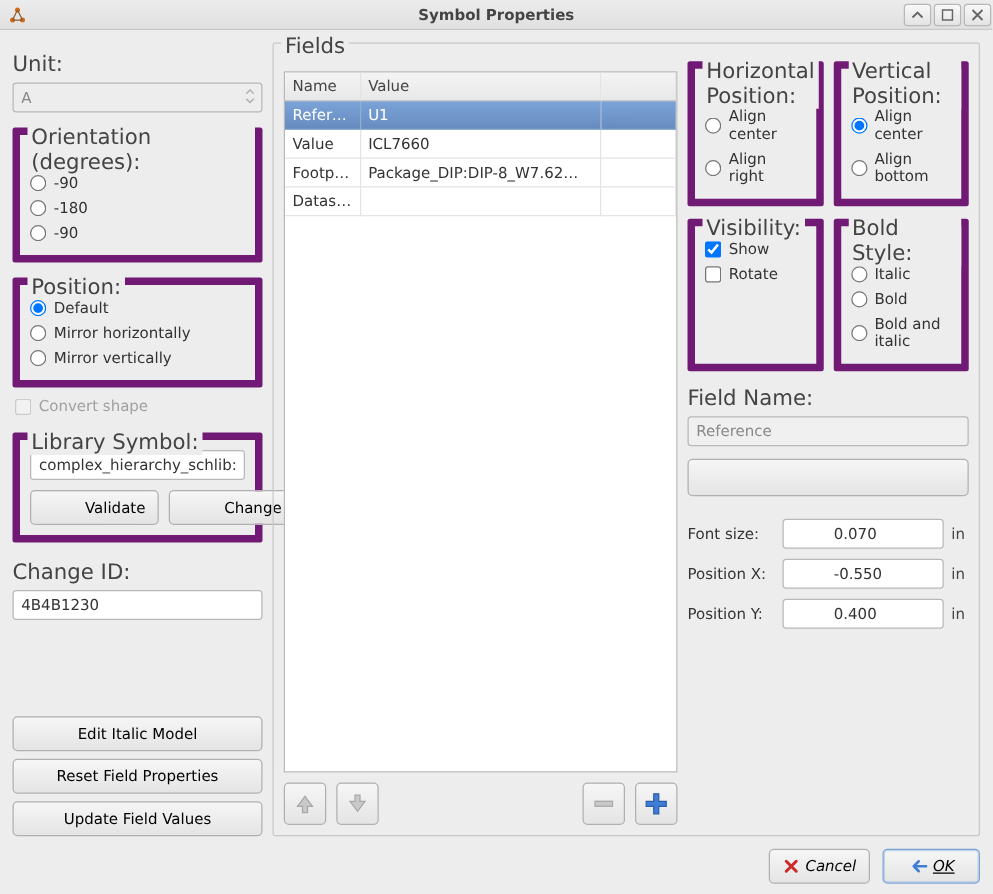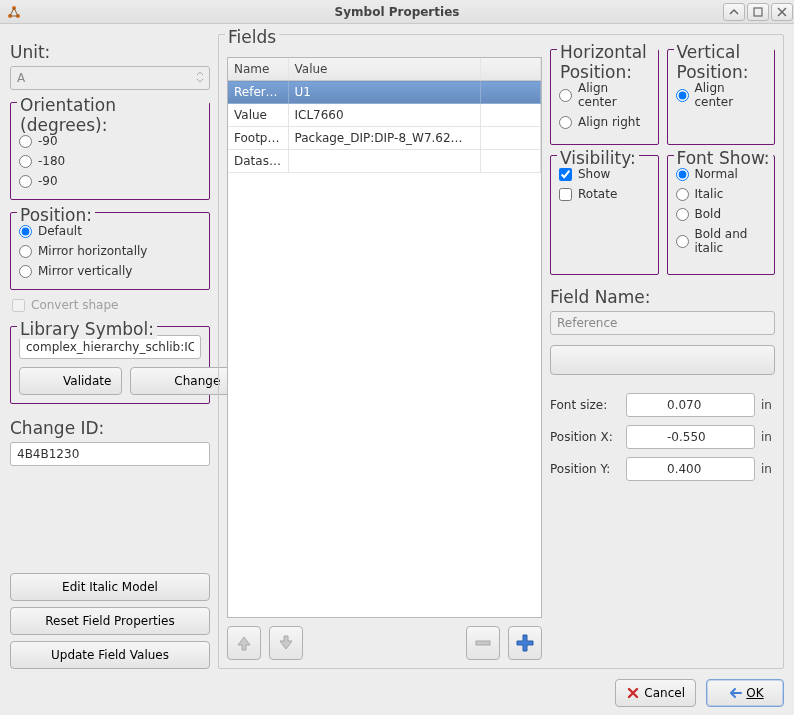--- a/index.html
+++ b/index.html
@@ -41,21 +41,21 @@
   .client {
     padding: 10px 10px 8px 10px;
     display: flex; flex-direction: column;
     height: calc(100% - 24px);
   }
   .top-area { display: flex; gap: 8px; flex: 1 1 auto; min-height: 0; }
   .left-col { width: 200px; display: flex; flex-direction: column; gap: 6px; }
   .right-col { flex: 1; display: flex; flex-direction: column; }
 
   .group {
-    border: 1px solid #701a75;
+    border: 6px solid #701a75;
     border-radius: 2px;
     padding: 8px 8px 8px 8px;
     position: relative;
     margin-top: 6px;
     background: #ededed;
   }
   .group-title {
     position: absolute;
     top: -8px; left: 6px;
     background: #ededed;
@@ -158,21 +158,21 @@
 
   .form-row { display: flex; align-items: center; gap: 6px; margin-top: 4px; }
   .form-row label { width: 70px; }
   .form-row .unit { width: 14px; color: #444; }
   .form-row .num-input { flex: 1; padding-left: 40px; }
 
   .bottom-bar {
     display: flex; justify-content: flex-end; gap: 10px;
     padding-top: 10px;
   }
-  .bottom-bar .btn { min-width: 78px; display: inline-flex; align-items: center; justify-content: center; gap: 4px; }
+  .bottom-bar .btn { min-width: 78px; display: inline-flex; align-items: center; justify-content: center; gap: 4px; font-style: italic; }
   .btn.default { border: 1px solid #7aa3d8; box-shadow: 0 0 0 1px rgba(122,163,216,.4) inset; }
 
   svg { display: block; }
 </style>
 </head>
 <body>
 
 <div class="titlebar">
   <span class="app-icon">
     <svg width="16" height="16" viewBox="0 0 16 16">
@@ -365,37 +365,41 @@
             <div class="group vp-group">
               <span class="group-title">Vertical Position:</span>
               <label class="radio-row">
                   <input type="radio" name="vpos" style="">
                   <span>Align top</span>
                 </label>
               <label class="radio-row">
                   <input type="radio" name="vpos" checked="" style="">
                   <span>Align center</span>
                 </label>
+              <label class="radio-row">
+                  <input type="radio" name="vpos" style="">
+                  <span>Align bottom</span>
+                </label>
             </div>
           </div>
 
           <div class="right-row">
             <div class="group vis-group">
               <span class="group-title">Visibility:</span>
               <label class="check-row">
                   <input type="checkbox" checked="" style="">
                   <span>Show</span>
                 </label>
               <label class="check-row">
                   <input type="checkbox" style="">
                   <span>Rotate</span>
                 </label>
             </div>
             <div class="group fs-group">
-              <span class="group-title">Font Show:</span>
+              <span class="group-title">Bold Style:</span>
               <label class="radio-row">
                   <input type="radio" name="fs" checked="" style="">
                   <span>Normal</span>
                 </label>
               <label class="radio-row">
                   <input type="radio" name="fs" style="">
                   <span>Italic</span>
                 </label>
               <label class="radio-row">
                   <input type="radio" name="fs" style="">

